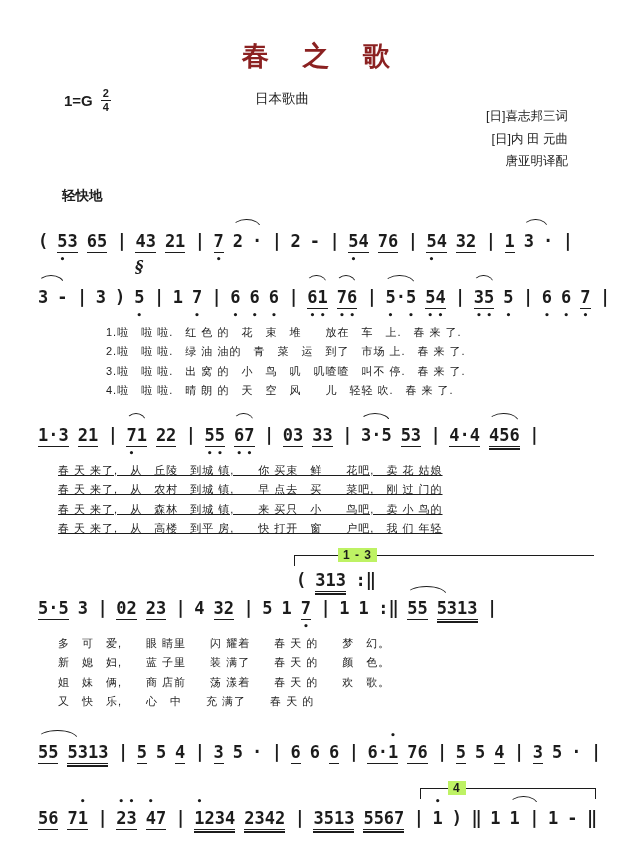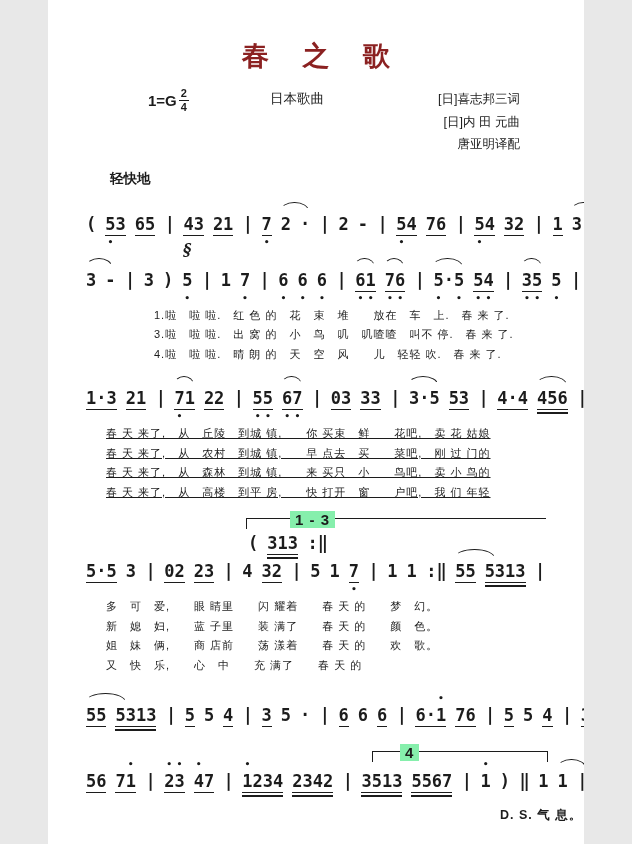--- a/index.html
+++ b/index.html
@@ -1,30 +1,30 @@
 <!DOCTYPE html>
 <html><head>
 <meta charset="utf-8">
 <style>
   html,body{margin:0;padding:0;background:#e8e8e8;}
   .sheet{
-    width:536px;height:844px;margin:0 auto;background:#fff;color:#1c1c1c;
+    width:632px;height:844px;margin:0 auto;background:#fff;color:#1c1c1c;
     font-family:"Liberation Sans",sans-serif;overflow:hidden;position:relative;box-sizing:border-box;
   }
   
   .title{
     margin-top:38px;text-align:center;font-family:"DejaVu Serif",serif;
     font-weight:bold;font-size:27px;letter-spacing:12px;text-indent:12px;
   }
   .meta-row{display:flex;align-items:flex-start;margin:14px 64px 0 64px;}
-  .keysig{font-weight:bold;font-size:15px;display:inline-flex;align-items:center;gap:2px;white-space:nowrap;margin-left:36px;}
+  .keysig{font-weight:bold;font-size:15px;display:inline-flex;align-items:center;gap:8px;white-space:nowrap;}
   .frac{display:inline-flex;flex-direction:column;align-items:center;line-height:1;font-size:11px;font-weight:bold;}
   .frac .fbar{width:10px;height:1.4px;background:currentColor;margin:1px 0;}
   .genre{flex:1;text-align:center;font-size:13.5px;padding-right:33px;padding-top:2px;}
-  .credits{text-align:right;font-size:12.5px;line-height:1.8;white-space:nowrap;}
+  .credits{text-align:right;font-size:12.5px;line-height:1.8;white-space:nowrap;margin-top:17px;}
   .tempo{margin:14px 0 0 62px;font-size:13.5px;font-weight:600;}
   
   .mline{
     display:flex;align-items:center;column-gap:9px;
     margin:20px 0 14px 38px;
     font-family:"DejaVu Sans Mono",monospace;font-weight:bold;font-size:17px;
     white-space:nowrap;
   }
   .m1{margin-top:26px;}
   .m2{margin-top:34px;}
@@ -54,22 +54,22 @@
   .block-a{margin:4px 0 0 106px;}
   .block-b{margin:6px 0 0 58px;text-decoration:underline;}
   .block-c{margin:6px 0 12px 58px;}
   
   .volta-row{width:300px;margin:16px 38px 0 auto;}
   .vbracket{position:relative;height:12px;}
   .vline{position:absolute;top:0;left:0;right:0;height:1.4px;background:currentColor;}
   .vtickL{position:absolute;top:0;left:0;width:1.4px;height:11px;background:currentColor;}
   .vtickR{position:absolute;top:0;right:0;width:1.4px;height:11px;background:currentColor;}
   .vlabel{
-    position:absolute;top:-7px;left:44px;background:#86efac;padding:0 5px;
-    font-size:15px;font-weight:bold;letter-spacing:1px;
+    position:absolute;top:-7px;left:44px;background:#bef264;padding:0 5px;
+    font-size:12px;font-weight:bold;letter-spacing:1px;
   }
   .volta-row .mline{margin:3px 0 0 2px;}
   .volta2-row{width:176px;margin:24px 36px -16px auto;}
   .volta2-row .vlabel{left:28px;}
   
   .ds{margin:8px 0 0 452px;font-size:12.5px;font-weight:600;letter-spacing:1px;}
 </style>
 </head>
 <body>
 
@@ -483,20 +483,21 @@
       </span>
       <span class="tok bar">
         <span class="chars">
           <span class="ch">|</span>
         </span>
       </span>
     </div>
 
   <div class="lyrics block-a">
       <div>1.啦　啦 啦.　红 色 的　花　束　堆　　放在　车　上.　春 来 了.</div>
+      <div>2.啦　啦 啦.　绿 油 油的　青　菜　运　到了　市场 上.　春 来 了.</div>
       <div>3.啦　啦 啦.　出 窝 的　小　鸟　叽　叽喳喳　叫不 停.　春 来 了.</div>
       <div>4.啦　啦 啦.　晴 朗 的　天　空　风　　儿　轻轻 吹.　春 来 了.</div>
     </div>
 
   <div class="mline m3">
       <span class="tok">
         <span class="chars u">
           <span class="ch">1</span>
           <span class="ch">·</span>
           <span class="ch">3</span>

